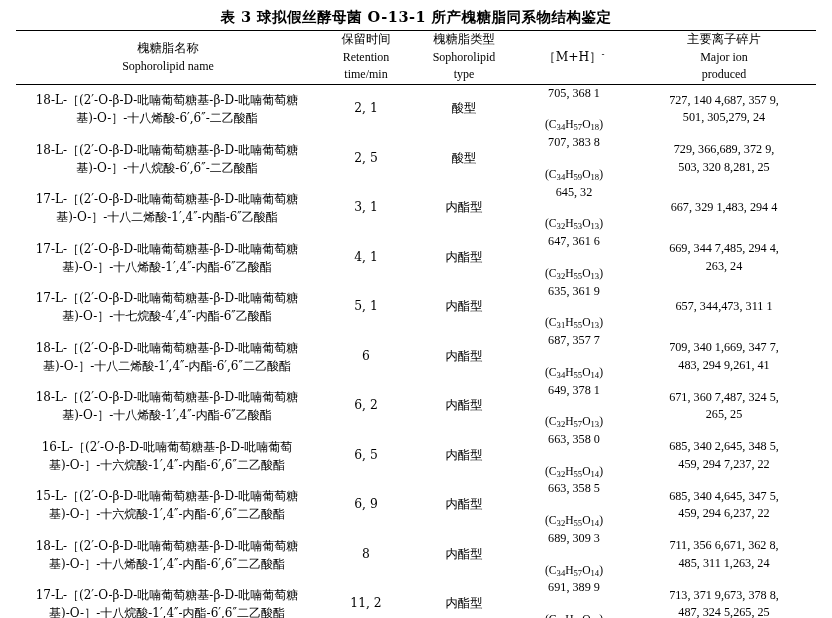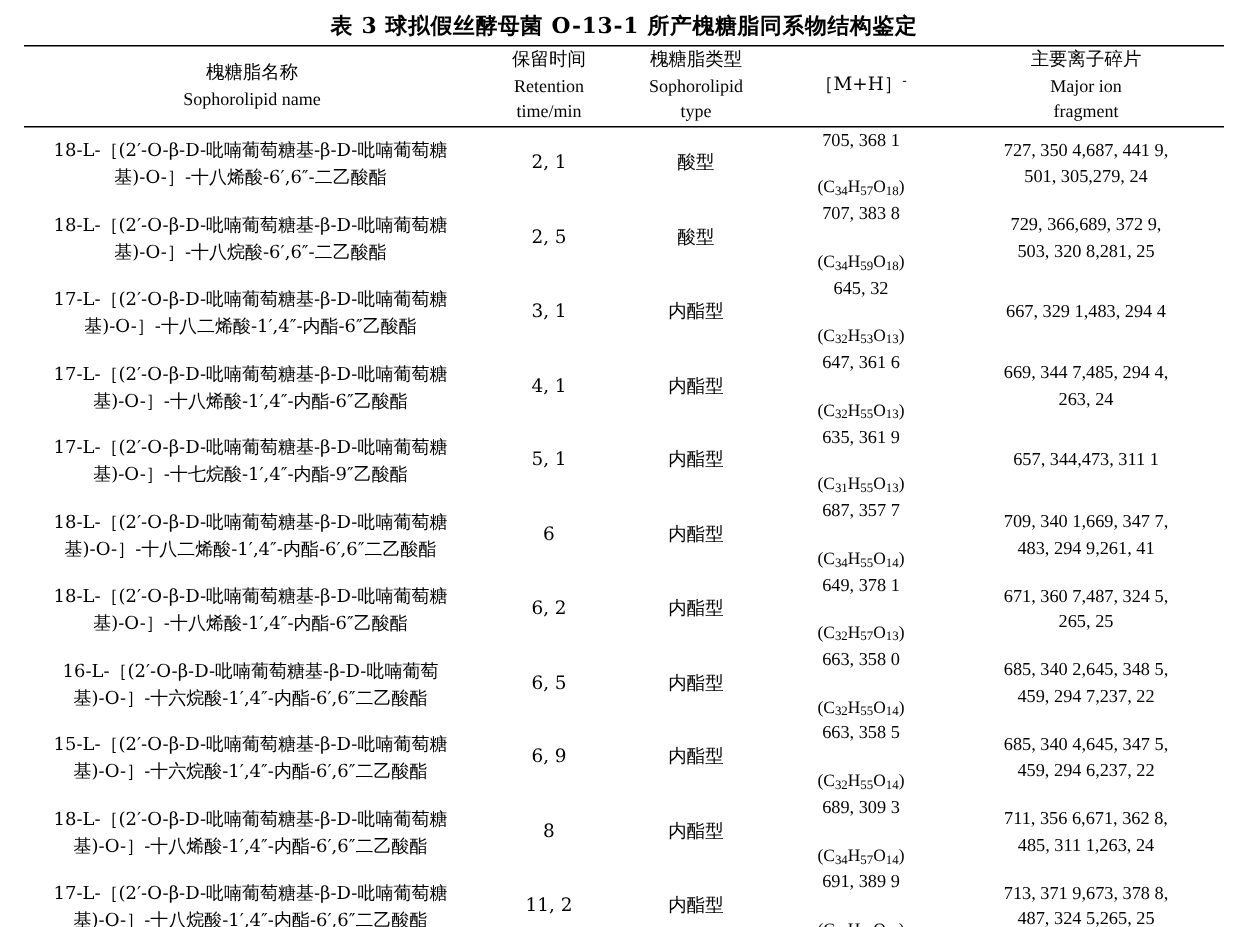--- a/index.html
+++ b/index.html
@@ -134,38 +134,38 @@
           <span class="hd-cn">槐糖脂类型</span>
           <span class="hd-en">Sophorolipid</span>
           <span class="hd-en">type</span>
         </td>
         <td>
           <span class="hd-cn"><span>［M+H］</span><sup>-</sup></span>
         </td>
         <td>
           <span class="hd-cn">主要离子碎片</span>
           <span class="hd-en">Major ion</span>
-          <span class="hd-en">fragment</span>
+          <span class="hd-en">produced</span>
         </td>
       </tr>
       <tr class="rule-mid">
           <td colspan="5"></td>
         </tr>
     </tbody>
     <tbody id="rows-body">
         <tr>
           <td class="name">
             <span class="name-line">18-L-［(2′-O-β-D-吡喃葡萄糖基-β-D-吡喃葡萄糖</span>
             <span class="name-line">基)-O-］-十八烯酸-6′,6″-二乙酸酯</span>
           </td>
           <td>2, 1</td>
           <td>酸型</td>
           <td class="mh"><span>705, 368 1</span><span class="formula">(C<sub>34</sub>H<sub>57</sub>O<sub>18</sub>)</span></td>
           <td class="frag">
-            <span class="frag-line">727, 350 4,687, 441 9,</span>
+            <span class="frag-line">727, 140 4,687, 357 9,</span>
             <span class="frag-line">501, 305,279, 24</span>
           </td>
         </tr>
         <tr>
           <td class="name">
             <span class="name-line">18-L-［(2′-O-β-D-吡喃葡萄糖基-β-D-吡喃葡萄糖</span>
             <span class="name-line">基)-O-］-十八烷酸-6′,6″-二乙酸酯</span>
           </td>
           <td>2, 5</td>
           <td>酸型</td>
@@ -196,21 +196,21 @@
           <td>内酯型</td>
           <td class="mh"><span>647, 361 6</span><span class="formula">(C<sub>32</sub>H<sub>55</sub>O<sub>13</sub>)</span></td>
           <td class="frag">
             <span class="frag-line">669, 344 7,485, 294 4,</span>
             <span class="frag-line">263, 24</span>
           </td>
         </tr>
         <tr>
           <td class="name">
             <span class="name-line">17-L-［(2′-O-β-D-吡喃葡萄糖基-β-D-吡喃葡萄糖</span>
-            <span class="name-line">基)-O-］-十七烷酸-1′,4″-内酯-9″乙酸酯</span>
+            <span class="name-line">基)-O-］-十七烷酸-4′,4″-内酯-6″乙酸酯</span>
           </td>
           <td>5, 1</td>
           <td>内酯型</td>
           <td class="mh"><span>635, 361 9</span><span class="formula">(C<sub>31</sub>H<sub>55</sub>O<sub>13</sub>)</span></td>
           <td class="frag">
             <span class="frag-line">657, 344,473, 311 1</span>
           </td>
         </tr>
         <tr>
           <td class="name">

